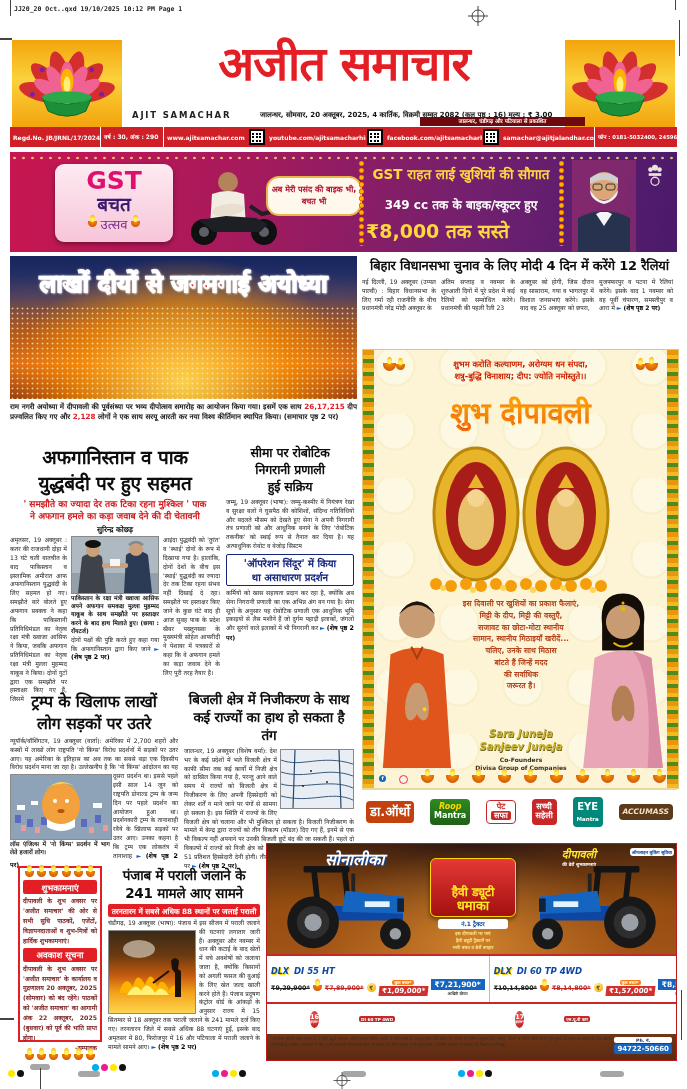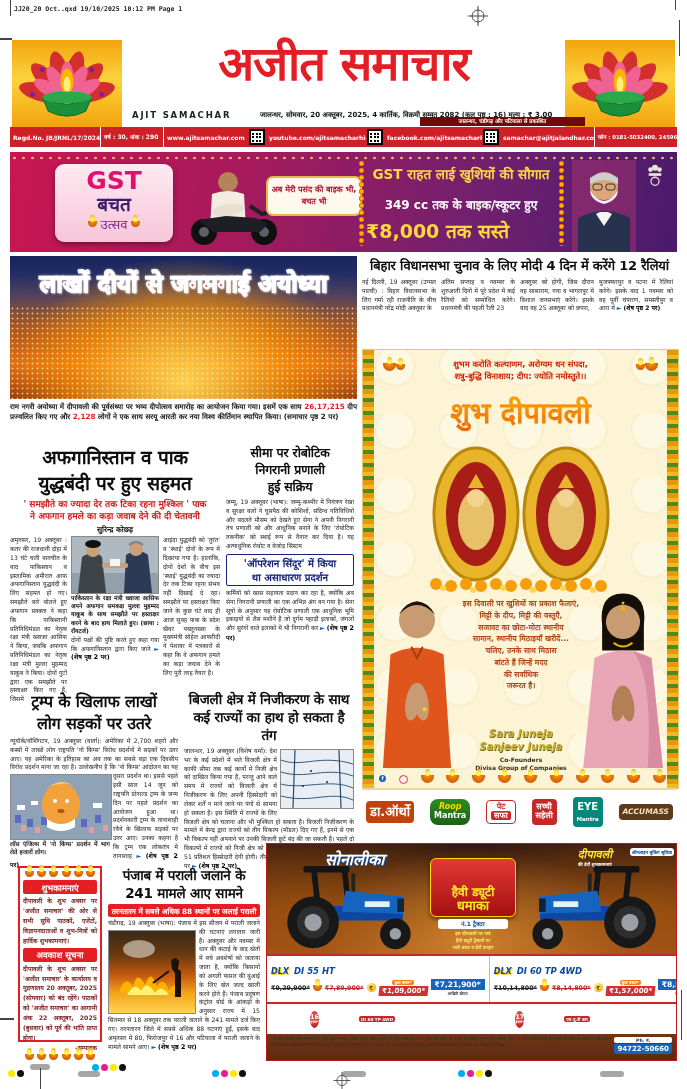--- a/index.html
+++ b/index.html
@@ -22,21 +22,21 @@
     repeating-linear-gradient(0deg,#fff 0 1.5px,transparent 1.5px 3.5px),
     repeating-linear-gradient(90deg,#fff 0 1.5px,transparent 1.5px 3.5px);}
   
   .gstad{background:linear-gradient(100deg,#c81650 0%,#a61a5c 35%,#70206f 70%,#4a1a6b 100%);overflow:hidden;}
   .lights{position:absolute;left:0;top:2px;width:100%;height:8px;
     background-image:radial-gradient(circle,#ffe082 1px,transparent 1.6px);background-size:9px 8px;opacity:.8;}
   .gst-panel{background:linear-gradient(180deg,#fdeaf1,#f7c5d9);border-radius:9px;text-align:center;box-shadow:0 2px 5px rgba(0,0,0,.4);}
   .gst-g{color:#e0116e;font-size:25px;font-weight:900;line-height:1.05;}
   .gst-b{color:#3d1a6e;font-size:19px;font-weight:900;line-height:1.1;}
   .gst-u{color:#7b2d8b;font-size:13px;font-weight:400;}
-  .bubble{background:#fff8ec;border:2px solid #e8b84b;border-radius:7px;color:#b01132;
+  .bubble{background:#fff8ec;border:2px solid #e8b84b;border-radius:13px;color:#b01132;
     font-size:8px;font-weight:900;text-align:center;line-height:1.5;padding:6px 3px;}
   .garland-v{width:7px;background-image:radial-gradient(circle,#ffb300 1.6px,#e65100 2.4px,transparent 3px);background-size:7px 7px;}
   .gst-h1{color:#ffd83d;font-size:13.5px;font-weight:900;text-align:center;}
   .gst-h2{color:#fff;font-size:12px;font-weight:900;text-align:center;}
   .gst-h3{color:#ffd83d;font-size:19px;font-weight:900;text-align:left;}
   .mini-diya{display:inline-block;width:13px;height:8px;background:radial-gradient(circle at 50% 0,#ff9d00,#c1440e);
     border-radius:0 0 9px 9px;position:relative;vertical-align:middle;}
   .mini-diya::before{content:"";position:absolute;left:50%;top:-6px;margin-left:-2.5px;width:5px;height:7px;
     background:radial-gradient(circle at 50% 70%,#fff35c 30%,#ff9800);border-radius:50% 50% 45% 45%;}
   .mini-diya.sm{width:9px;height:6px;}
@@ -357,21 +357,21 @@
         <i class="mini-diya"></i>
         <i class="mini-diya"></i>
         <i class="mini-diya"></i>
         <i class="mini-diya"></i>
         <i class="mini-diya"></i>
     </div>
   </div>
 
   <div class="abs brandstrip" style="left:362px;top:788px;width:315px;height:46px;box-sizing:border-box;">
     <div class="chip" style="background:#c2410c;color:#fff;font-size:13px;">डा.ऑर्थो</div>
-    <div class="chip" style="background:linear-gradient(#2e8b22,#1d6016);font-size:8px;border-radius:8px;"><span style="color:#ffd700;font-style:italic;">Roop</span><br><span style="color:#fff;">Mantra</span></div>
+    <div class="chip" style="background:linear-gradient(#2e8b22,#1d6016);font-size:8px;"><span style="color:#ffd700;font-style:italic;">Roop</span><br><span style="color:#fff;">Mantra</span></div>
     <div class="chip" style="background:#fff;border:1.5px solid #c62828;font-size:8px;padding:2px 4px;"><span style="color:#c62828;">पेट</span><br><span style="background:#c62828;color:#fff;padding:0 3px;border-radius:2px;">सफा</span></div>
     <div class="chip" style="background:#c62828;color:#fff;font-size:8px;"><span>सच्ची</span><br><span>सहेली</span></div>
     <div class="chip" style="background:#00897b;color:#fff;font-size:10px;"><span>EYE</span><br><span style="font-size:5.5px;">Mantra</span></div>
     <div class="chip" style="background:#5d3a1a;color:#f3e2c2;font-size:7.5px;font-style:italic;">ACCUMASS</div>
   </div>
 
   <div class="abs" style="left:10px;top:444px;width:210px;">
     <div class="hl" style="font-size:19px;">
         <div>अफगानिस्तान व पाक</div>
         <div>युद्धबंदी पर हुए सहमत</div>
@@ -525,21 +525,21 @@
             <path d="M60 40 L44 52" stroke="#1a120a" stroke-width="2"></path>
           </svg>
         </span>
       </span>
       <span>घटनाएं लगातार जारी हैं। अक्तूबर और नवम्बर में धान की कटाई के बाद खेतों में बचे अवशेषों को जलाया जाता है, क्योंकि किसानों को अगली फसल की बुआई के लिए खेत जल्द खाली करने होते हैं। पंजाब प्रदूषण कंट्रोल बोर्ड के आंकड़ों के अनुसार राज्य में 15 सितम्बर से 18 अक्तूबर तक पराली जलाने के 241 मामले दर्ज किए गए। तरनतारन जिले में सबसे अधिक 88 घटनाएं हुईं, इसके बाद अमृतसर में 80, फिरोजपुर में 16 और पटियाला में पराली जलाने के मामले सामने आए। </span><span class="arrow">►</span> <span class="more" style="font-size:6.4px;">(शेष पृष्ठ 2 पर)</span>
     </div>
   </div>
 
   <div class="abs trad" style="left:266px;top:843px;width:411px;height:218px;box-sizing:border-box;">
     <div class="abs" style="left:58px;top:4px;color:#fff;font-size:16px;font-weight:900;font-style:italic;text-shadow:1px 1px 0 #0d47a1;">सोनालीका</div>
-    <div class="abs" style="right:64px;top:2px;text-align:center;margin-left:18px;">
+    <div class="abs" style="right:80px;top:2px;text-align:right;margin-left:18px;">
       <div style="color:#ffe923;font-size:11px;font-weight:900;font-style:italic;">दीपावली</div>
       <div style="color:#fff;font-size:4.6px;font-weight:bold;">की ढेरों शुभकामनाएं</div>
     </div>
     <div class="abs tr-chipw" style="right:2px;top:4px;font-size:4.6px;">ऑनलाइन बुकिंग सुविधा</div>
     <svg class="abs" style="left:2px;top:20px;" width="158" height="88" viewBox="0 0 165 92">
       <rect x="36" y="2" width="48" height="7" rx="2" fill="#151515"></rect>
       <path d="M44 7 L48 44 L54 44 L50 7 Z" fill="#151515"></path>
         <path d="M76 7 L80 44 L86 44 L82 7 Z" fill="#151515"></path>
       <rect x="86" y="10" width="4" height="24" fill="#222"></rect>
       <rect x="40" y="44" width="100" height="15" rx="2" fill="#0d47a1"></rect>

